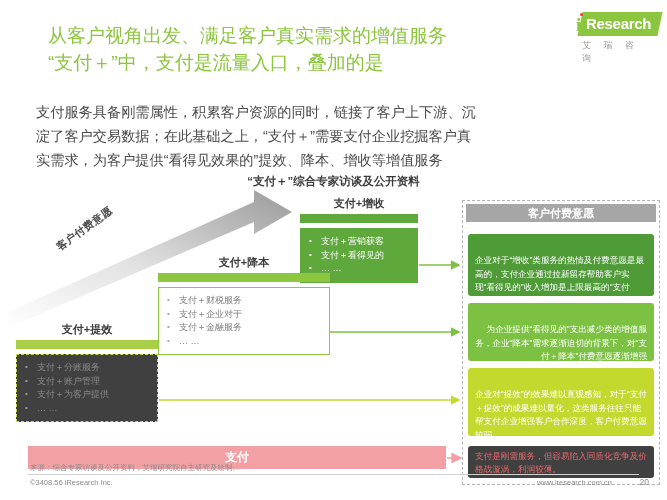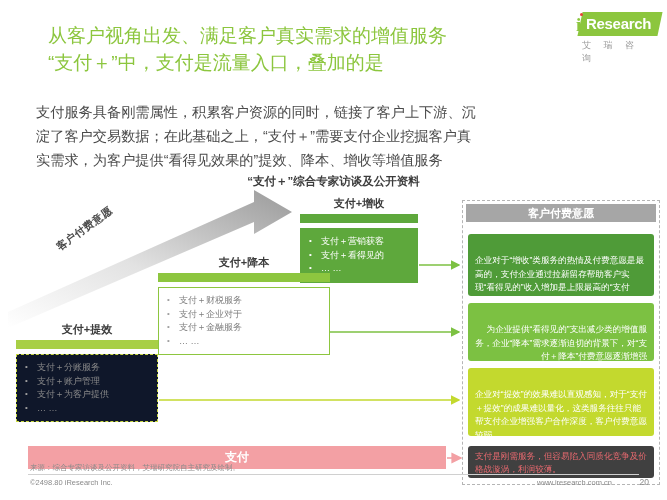--- a/index.html
+++ b/index.html
@@ -74,21 +74,21 @@
   }
   .tier-box ul { list-style:none; }
   .tier-box li { white-space:nowrap; padding-left:14px; position:relative; }
   .tier-box li:before {
     content:"\2022"; position:absolute; left:2px; top:-1px; font-size:8px;
   }
 
   
   #tier-tixiao { left:16px; top:322px; width:142px; }
   #tier-tixiao .tier-bar { background:#a8cf45; }
-  #tier-tixiao .tier-box { border:1.5px dashed #c8d840; color:#8a8a8a; background:#0f172a; }
+  #tier-tixiao .tier-box { border:1.5px dashed #c8d840; color:#8a8a8a; background:#404040; }
   #tier-tixiao .tier-box li:before { color:#a0a0a0; }
 
   
   #tier-jiangben { left:158px; top:255px; width:172px; }
   #tier-jiangben .tier-bar { background:#8dc63f; }
   #tier-jiangben .tier-box { border:1.5px solid #8dc63f; color:#7d7d7d; background:#fff; }
   #tier-jiangben .tier-box li:before { color:#a0a0a0; }
 
   
   #tier-zengshou { left:300px; top:196px; width:118px; }
@@ -246,17 +246,17 @@
 
   <div class="right-panel"></div>
   <div class="panel-header">客户付费意愿</div>
   <div class="panel-box" id="panel-box-1">企业对于“增收”类服务的热情及付费意愿是最高的，支付企业通过拉新留存帮助客户实现“看得见的”收入增加是上限最高的“支付＋”服务</div>
   <div class="panel-box" id="panel-box-2">为企业提供“看得见的”支出减少类的增值服务，企业“降本”需求逐渐迫切的背景下，对“支付＋降本”付费意愿逐渐增强</div>
   <div class="panel-box" id="panel-box-3">企业对“提效”的效果难以直观感知，对于“支付＋提效”的成果难以量化，这类服务往往只能帮支付企业增强客户合作深度，客户付费意愿较弱</div>
   <div class="panel-box" id="panel-box-4">支付是刚需服务，但容易陷入同质化竞争及价格战漩涡，利润较薄。</div>
 
   <div class="source-line">来源：综合专家访谈及公开资料，艾瑞研究院自主研究及绘制。</div>
   <div class="footer-rule"></div>
-  <div class="copyright">©2498.80 iResearch Inc.</div>
+  <div class="copyright">©3408.56 iResearch Inc.</div>
   <div class="site">www.iresearch.com.cn</div>
   <div class="pagenum">20</div>
 
 </div>
 
 </body></html>

